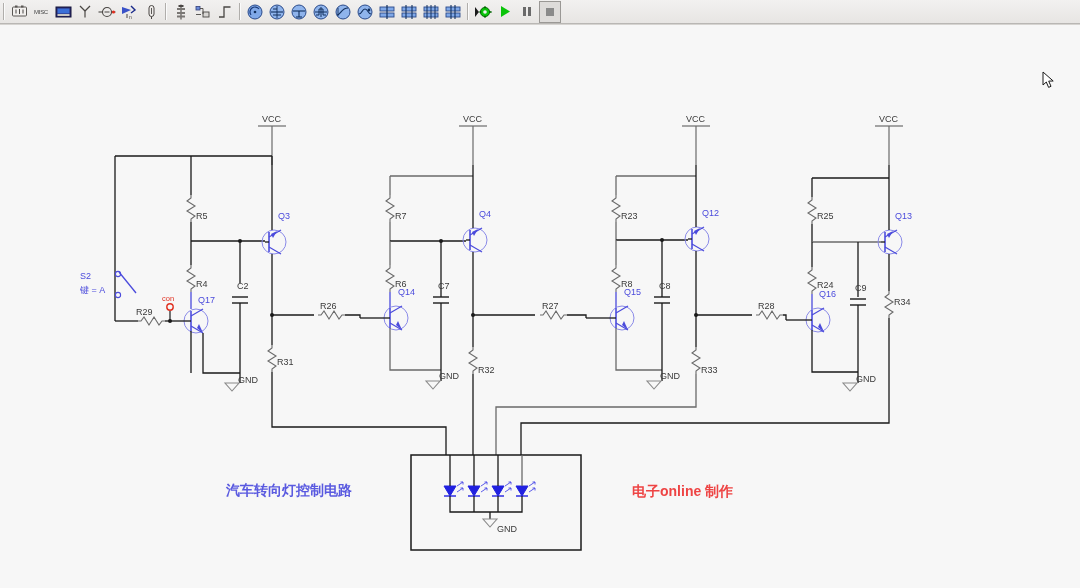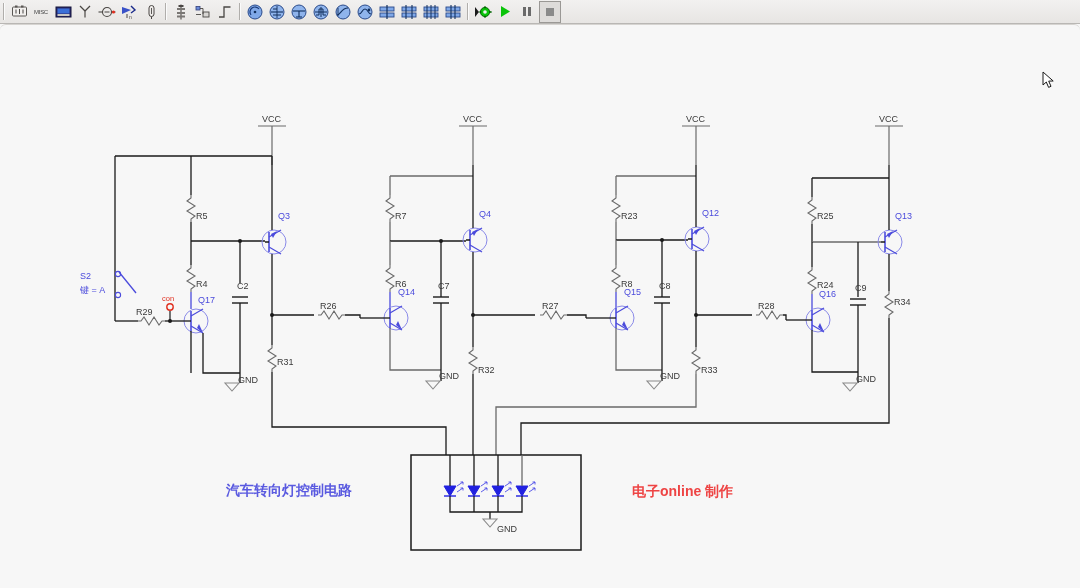--- a/index.html
+++ b/index.html
@@ -18,21 +18,21 @@
   .tb-btn{
     width:20px;height:20px;margin:0 1px;display:flex;align-items:center;
     justify-content:center;position:relative;
   }
   .tb-btn.sunken{border:1px solid #9a9895;background:#dedcda;}
   .tb-txt{font-size:6px;color:#444;font-family:"Liberation Sans",sans-serif;letter-spacing:-0.3px;}
 
   
   #sheet{
     position:absolute;left:0;top:24px;width:1080px;height:564px;
-    background:#f7f7f7;border-top:1px solid #d6d4d1;overflow:hidden;border-radius:6px;
+    background:#f7f7f7;border-top:1px solid #d6d4d1;overflow:hidden;
   }
   #canvas{position:absolute;left:0;top:0;width:1080px;height:564px;}
 
   
   #cursor{position:absolute;left:1042px;top:46px;width:14px;height:20px;}
 
   .ref{fill:#3a3a3a;font-family:"Liberation Sans",sans-serif;font-size:9px;}
   .reflbl{fill:#4b4bdc;font-family:"Liberation Sans",sans-serif;font-size:9px;}
 </style>
 </head>

